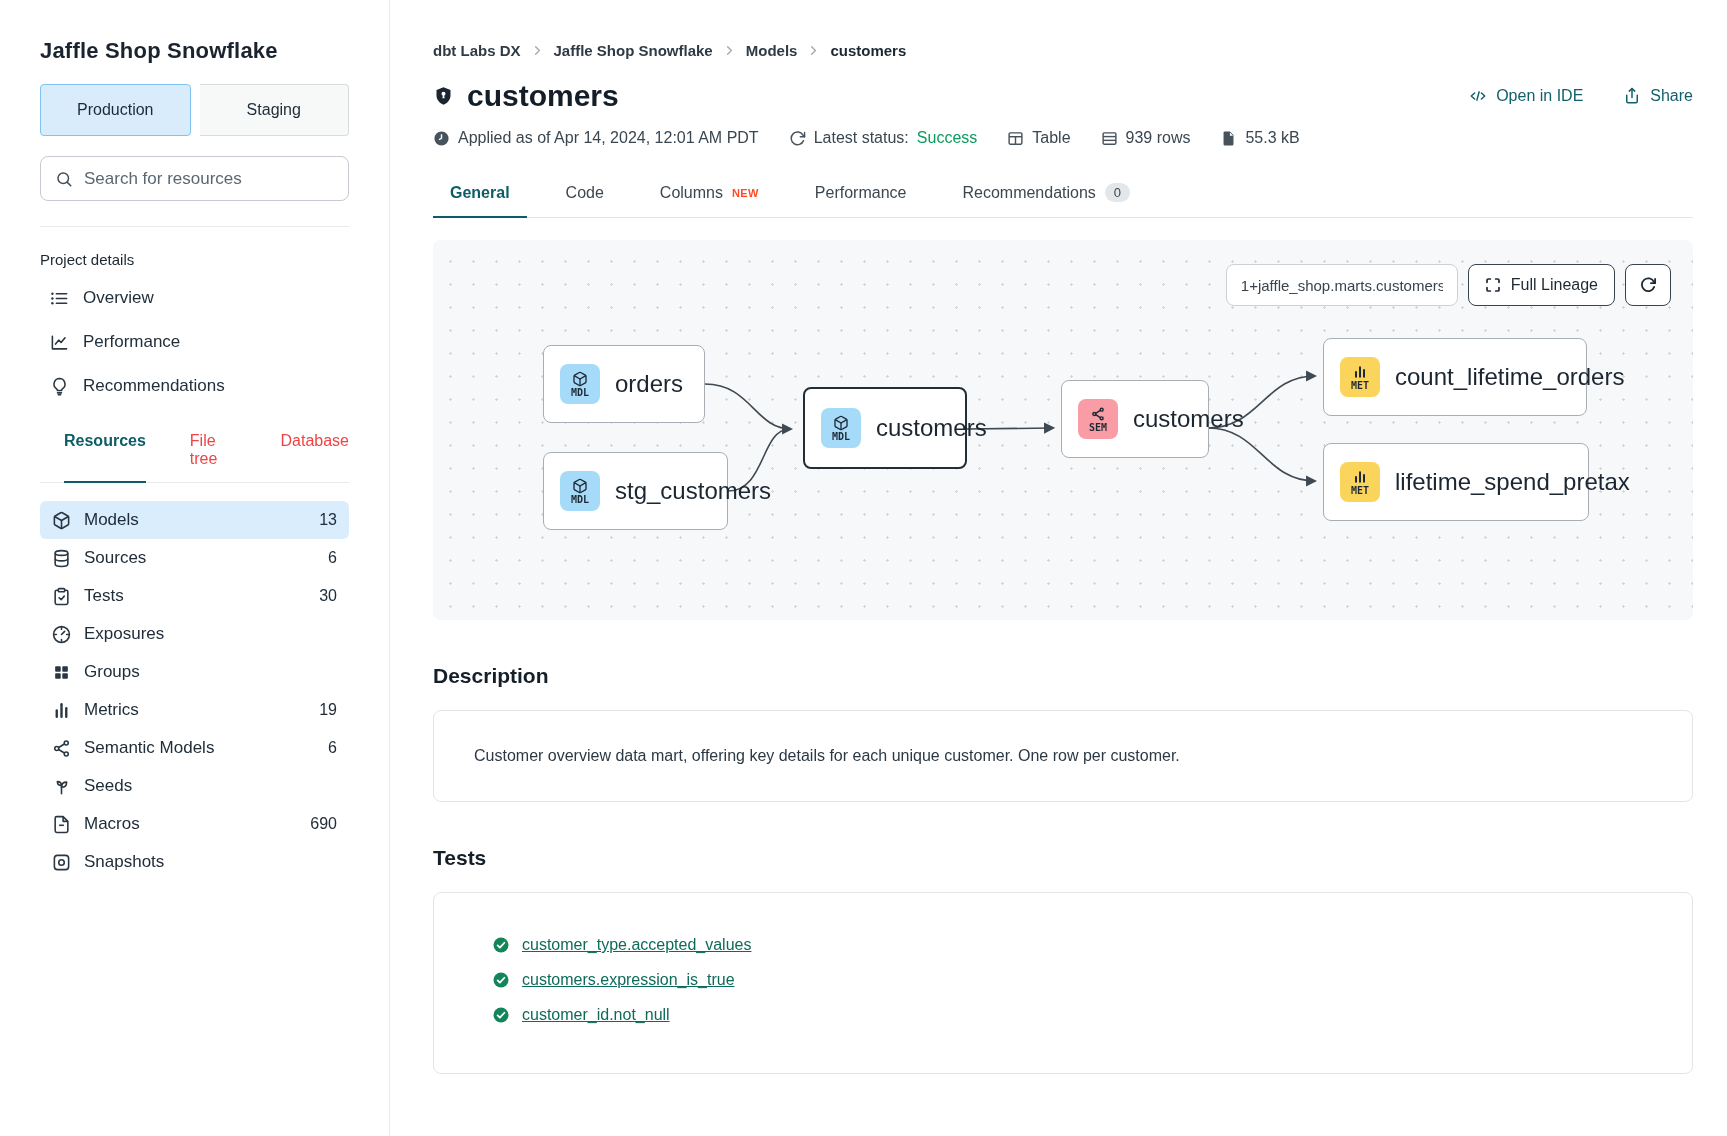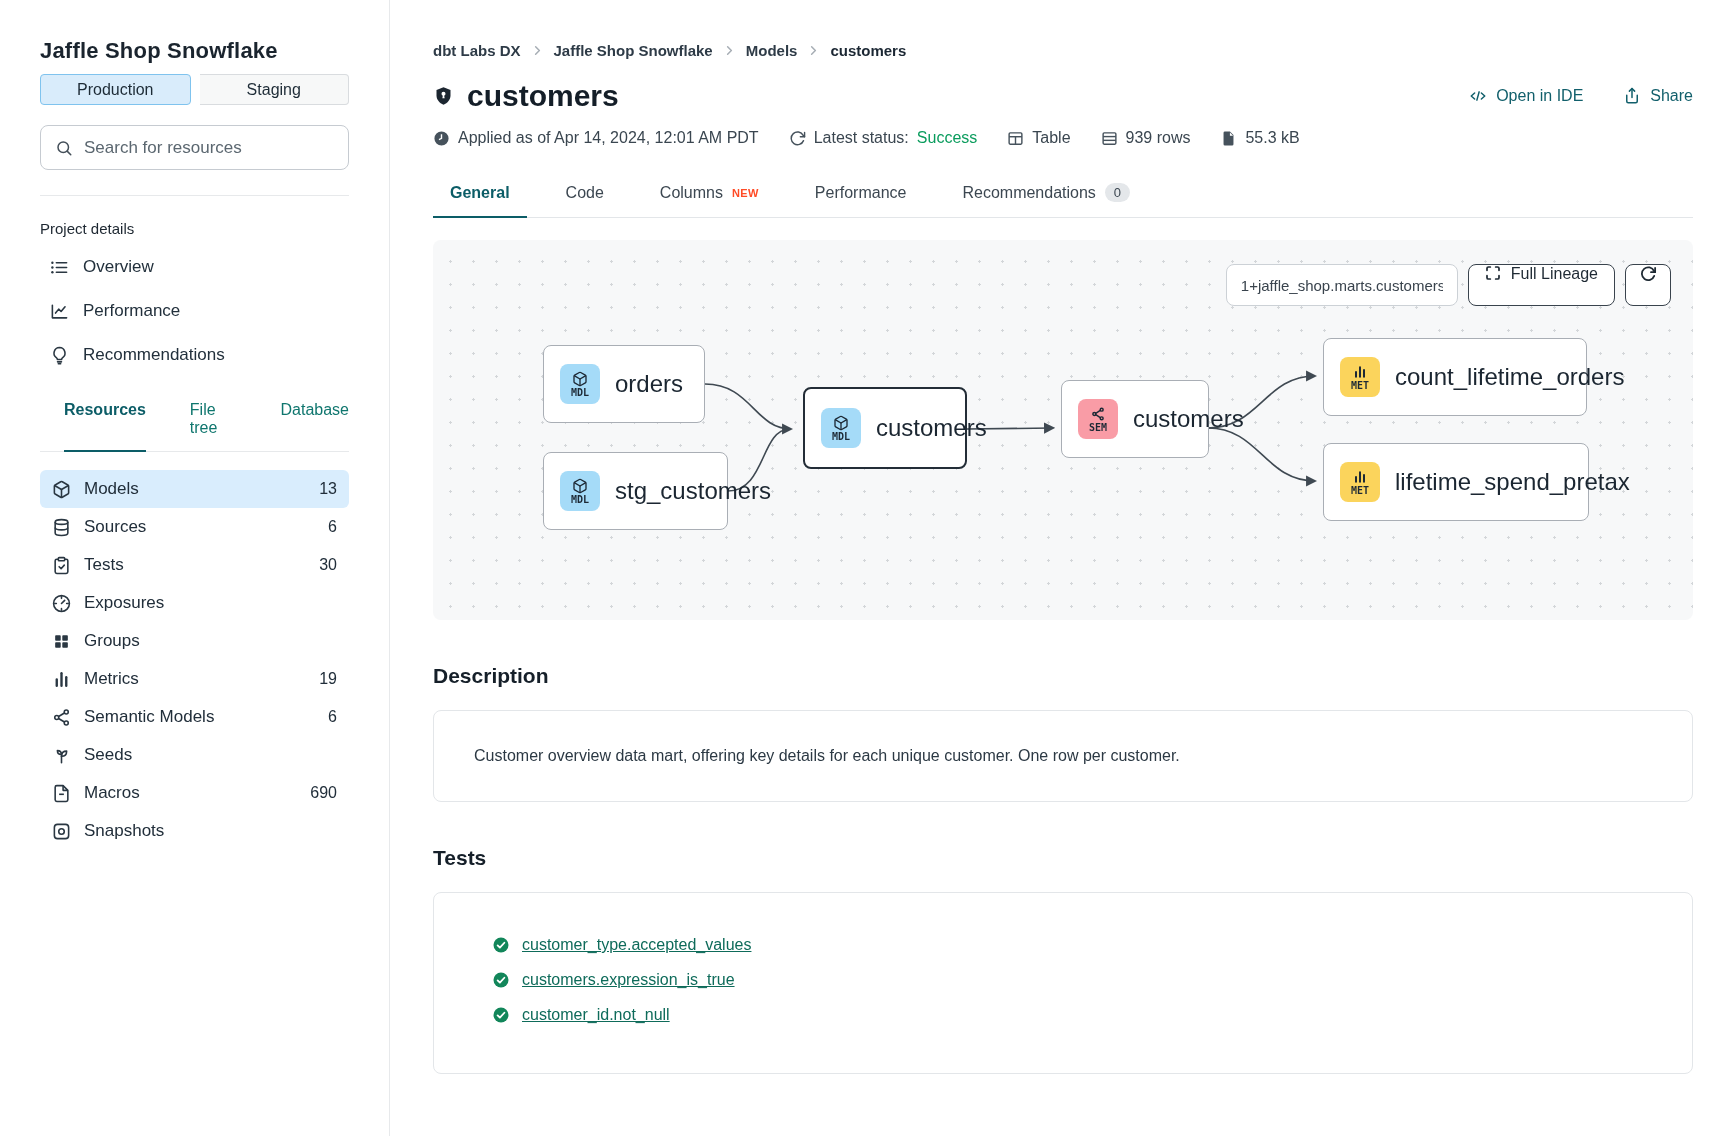--- a/index.html
+++ b/index.html
@@ -4,41 +4,41 @@
 <style>
   * { margin:0; padding:0; box-sizing:border-box; }
   html,body { width:1727px; height:1136px; overflow:hidden; background:#fff;
     font-family:"Liberation Sans", sans-serif; color:#1f2a34; }
   .app { display:flex; width:1727px; height:1136px; }
 
   
   .sidebar { width:390px; min-width:390px; height:100%; border-right:1px solid #e7e9eb;
     padding:38px 40px 0 40px; background:#fff; }
   .project-title { font-size:22px; font-weight:700; color:#1a242e; letter-spacing:.2px; }
-  .env-toggle { display:flex; margin-top:10px; height:31px;gap:9px; }
+  .env-toggle { display:flex; margin-top:20px; height:52px;gap:9px; }
   .env-seg { flex:1; display:flex; align-items:center; justify-content:center;
     font-size:16px; color:#1d2b36; cursor:pointer; }
   .env-seg.active { background:#d9ecfb; border:1px solid #7fc3ee; border-radius:4px; }
   .env-seg.inactive { background:#f7f8f8; border:1px solid #d9dcdf; border-left:none;
     border-radius:0 4px 4px 0; }
   .search-box { margin-top:20px; height:45px; border:1px solid #c6cbd1; border-radius:8px;
     display:flex; align-items:center; padding:0 14px; gap:11px; background:#fff; }
   .search-box svg { width:18px; height:18px; color:#434e58; }
   .search-box input { border:none; outline:none; flex:1; font-size:17px;
     font-family:"Liberation Sans",sans-serif; color:#1f2a34; background:transparent; }
   .search-box input::placeholder { color:#5b6770; }
   .side-divider { border:none; border-top:1px solid #e7e9eb; margin-top:25px; }
   .section-label { margin-top:24px; font-size:15px; color:#1d2731; }
   .proj-nav { margin-top:8px; }
   .proj-item { display:flex; align-items:center; gap:14px; padding:12px 10px; font-size:17px;
     color:#22303c; cursor:pointer; border-radius:6px; }
   .proj-item svg { width:19px; height:19px; color:#2a3742; flex:none; }
   .res-tabs { margin-top:24px; display:flex; gap:44px; padding-left:24px;
     border-bottom:1px solid #e7e9eb; }
-  .res-tab { padding-bottom:13px; font-size:16px; color:#0f766e; cursor:pointer;
+  .res-tab { padding-bottom:13px; font-size:16px; color:#ef4444; cursor:pointer;
     border-bottom:2px solid transparent; margin-bottom:-1px; }
   .res-tab.active { color:#0c5d67; font-weight:700; border-bottom-color:#0c5d67; }
   .res-list { margin-top:18px; }
   .res-item { display:flex; align-items:center; gap:13px; padding:9px 12px; border-radius:6px;
     font-size:17px; color:#212e3a; cursor:pointer; }
   .res-item.active { background:#d9edfd; }
   .res-item svg { width:19px; height:19px; color:#2a3742; flex:none; }
   .res-count { margin-left:auto; font-size:16px; color:#212e3a; }
 
   
@@ -78,21 +78,21 @@
   
   .lineage-canvas { position:relative; margin-top:22px; width:1260px; height:380px;
     border-radius:8px; background-color:#f7f8f9;
     background-image:radial-gradient(circle,#d3d6d9 1.3px,transparent 1.3px);
     background-size:23px 23px; background-position:6px 10px; }
   .lin-controls { position:absolute; top:24px; right:22px; display:flex; gap:10px; z-index:3; }
   .lin-input { width:232px; height:42px; border:1px solid #ccd1d6; border-radius:8px;
     background:#fff; padding:0 14px; font-size:15px; color:#39434d;
     font-family:"Liberation Sans",sans-serif; outline:none; }
   .lin-btn { height:42px; border:1px solid #39434d; border-radius:8px; background:#fff;
-    display:flex; gap:10px; padding:0 16px; font-size:16px; color:#1f2a34;
+    display:flex; align-items:center; gap:10px; padding:0 16px; font-size:16px; color:#1f2a34;
     cursor:pointer; }
   .lin-btn svg { width:16px; height:16px; color:#1f2a34; }
   .lin-refresh { width:46px; padding:0; justify-content:center; }
   .lin-refresh svg { width:18px; height:18px; }
 
   .edges { position:absolute; inset:0; width:100%; height:100%; z-index:1; }
   .node { position:absolute; z-index:2; height:78px; background:#fff;
     border:1px solid #a9aeb5; border-radius:8px; display:flex; align-items:center;
     gap:15px; padding:0 16px; cursor:pointer; }
   .node.selected { border:2px solid #232d37; height:82px; }

